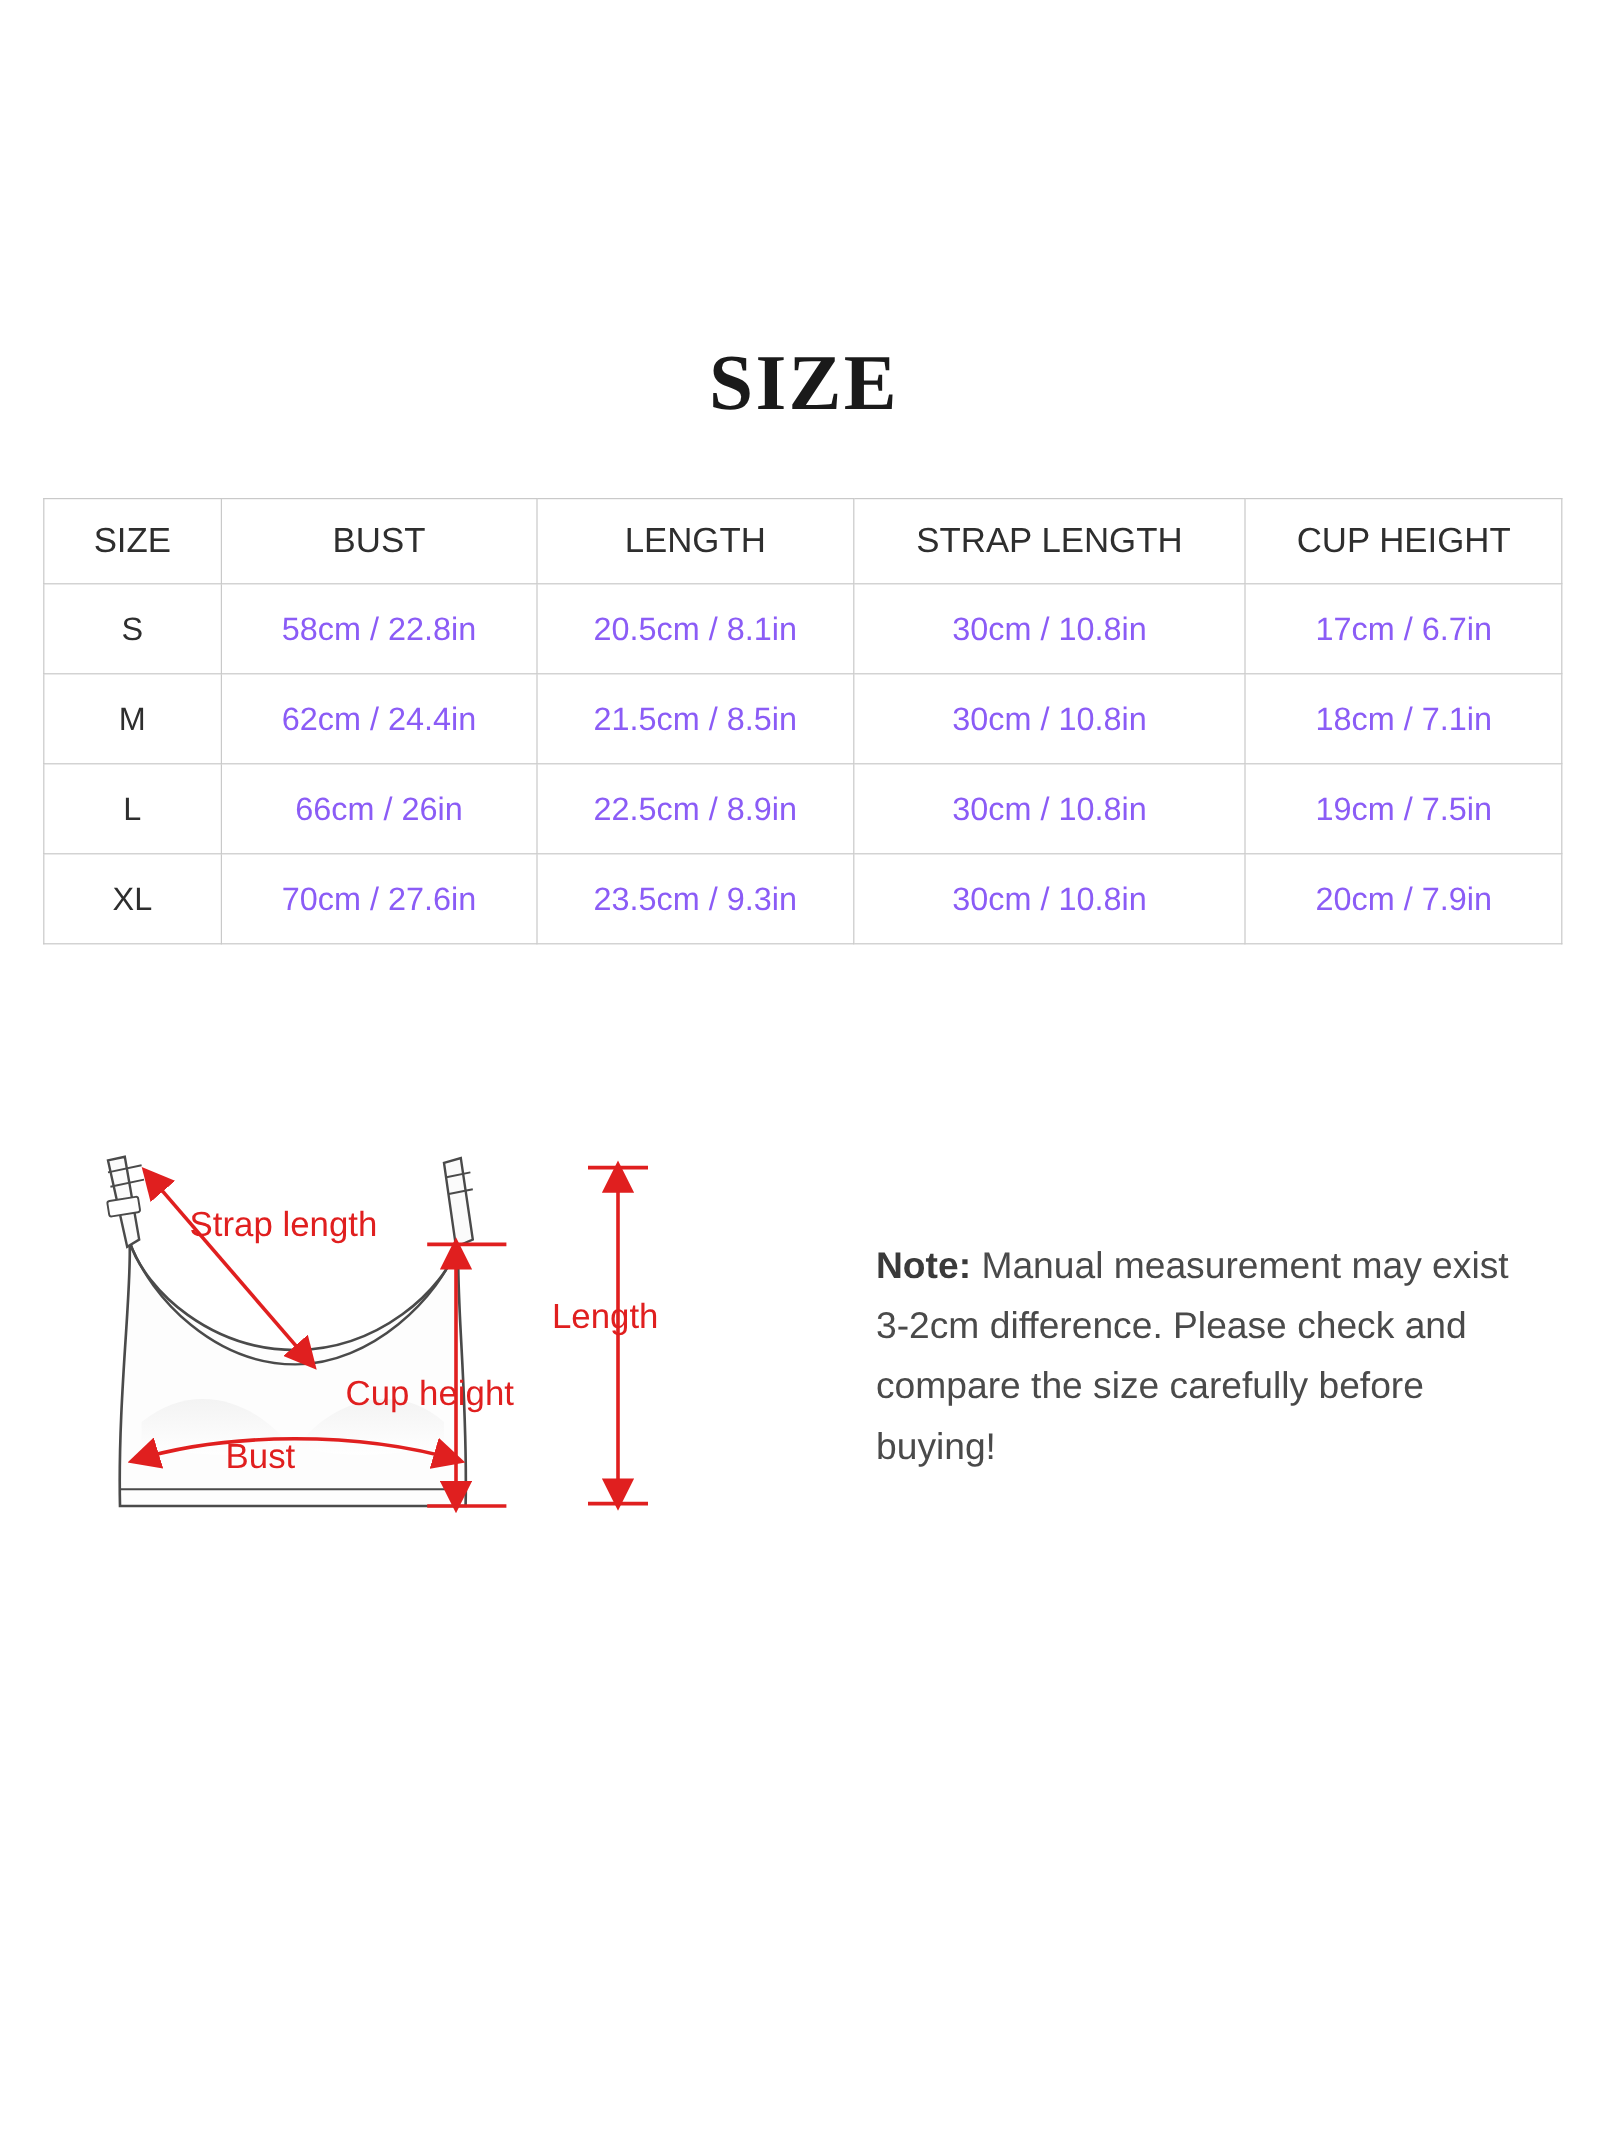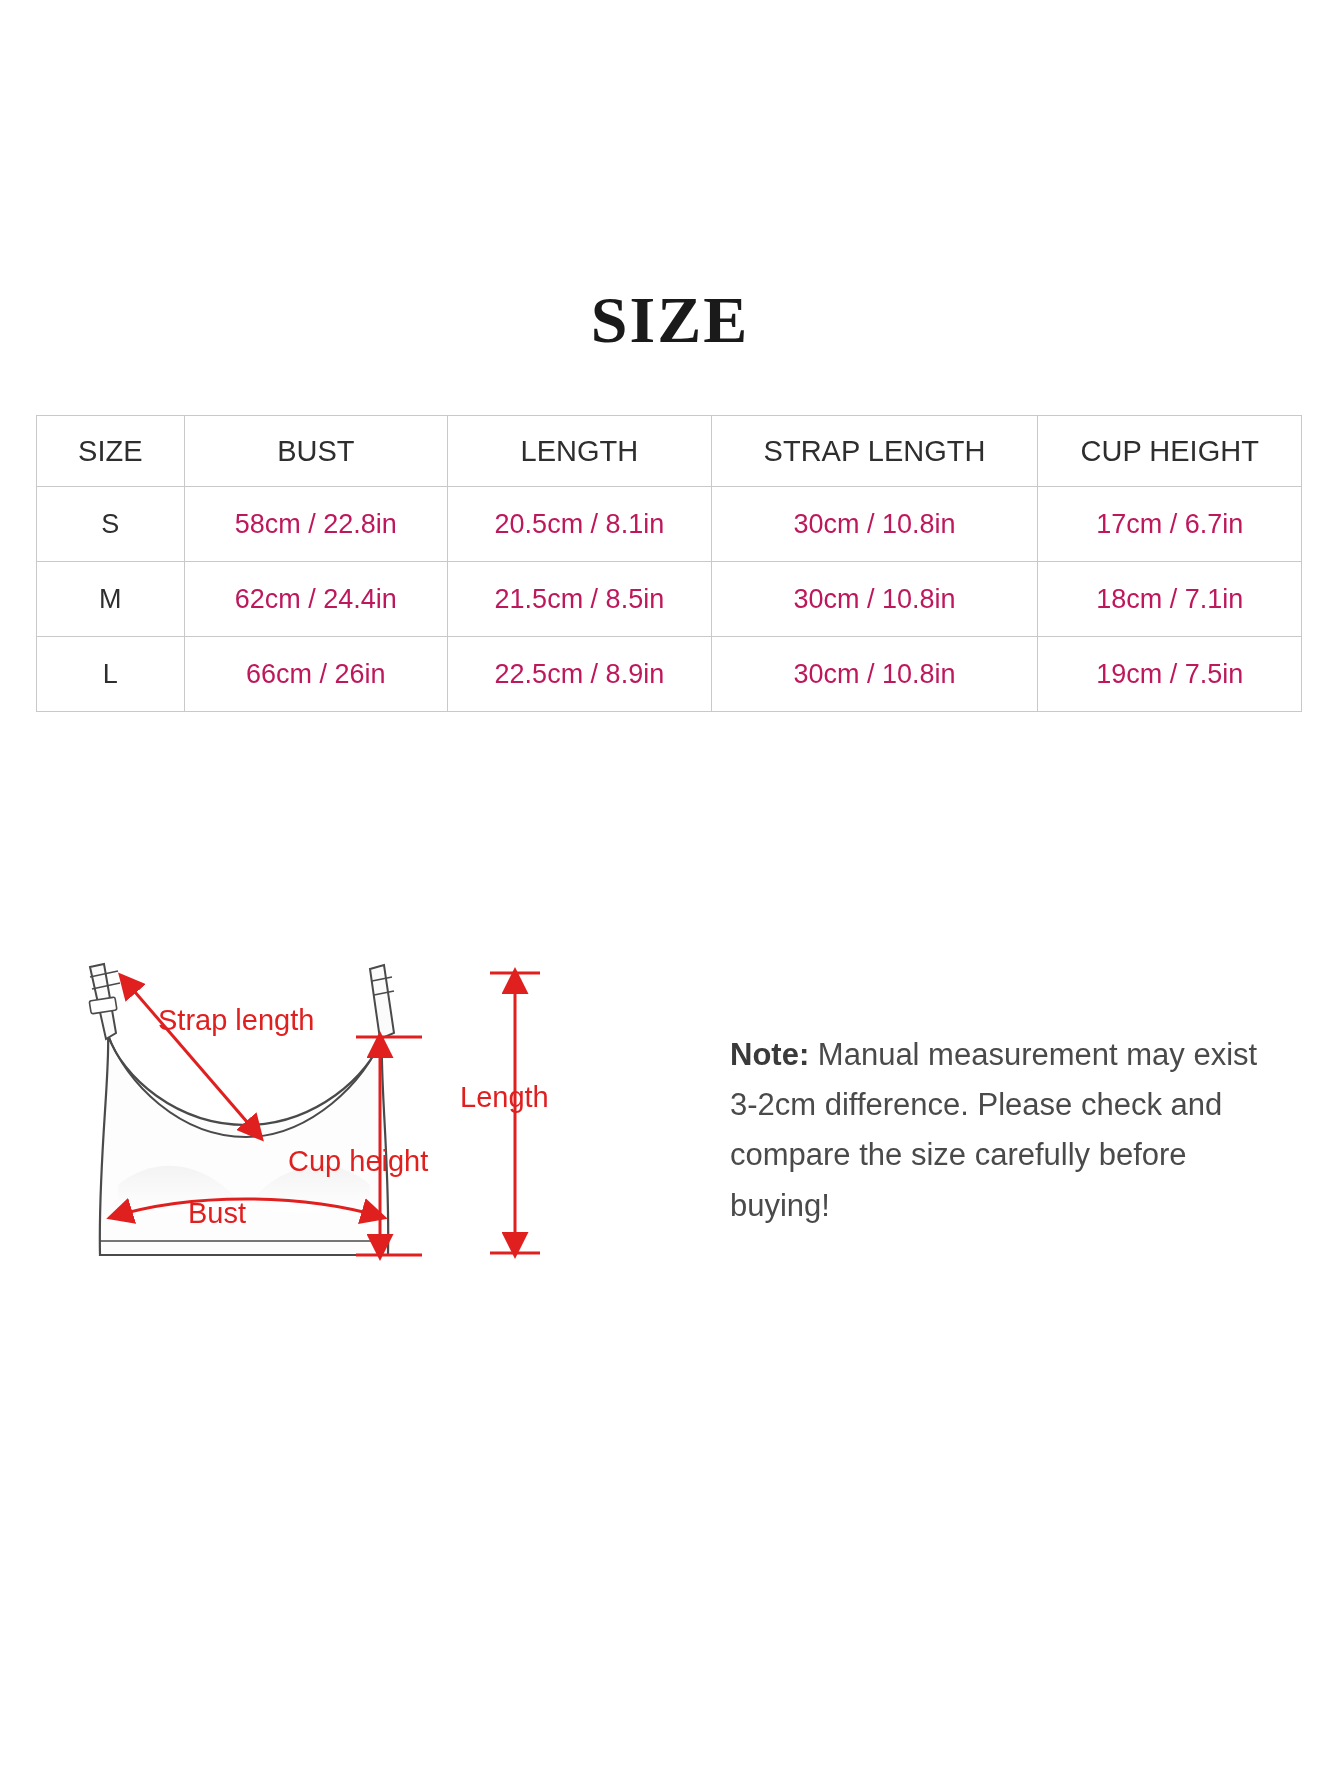--- a/index.html
+++ b/index.html
@@ -35,21 +35,21 @@
     position: absolute;
     top: 415px;
     left: 36px;
     width: 1266px;
     border-collapse: collapse;
     table-layout: fixed;
   }
   .size-table td, .size-table th {
     border: 1px solid #c9c9c9;
     text-align: center;
-    color: #be185d;
+    color: #8b5cf6;
     font-weight: normal;
   }
   .size-table thead th {
     height: 68px;
     font-size: 29px;
     color: #2e2e2e;
   }
   .size-table tbody td {
     height: 72px;
     font-size: 27px;
@@ -126,20 +126,27 @@
       <td>21.5cm / 8.5in</td>
       <td>30cm / 10.8in</td>
       <td>18cm / 7.1in</td>
     </tr>
     <tr>
       <td class="col-size">L</td>
       <td>66cm / 26in</td>
       <td>22.5cm / 8.9in</td>
       <td>30cm / 10.8in</td>
       <td>19cm / 7.5in</td>
+    </tr>
+    <tr>
+      <td class="col-size">XL</td>
+      <td>70cm / 27.6in</td>
+      <td>23.5cm / 9.3in</td>
+      <td>30cm / 10.8in</td>
+      <td>20cm / 7.9in</td>
     </tr>
   </tbody>
 </table>
 
 <div class="note">
   <b>Note:</b><span> Manual measurement may exist 3-2cm difference. Please check and compare the size carefully before buying!</span>
 </div>
 
 <div class="illustration">
   <svg width="640" height="430" viewBox="0 0 640 430" xmlns="http://www.w3.org/2000/svg">

